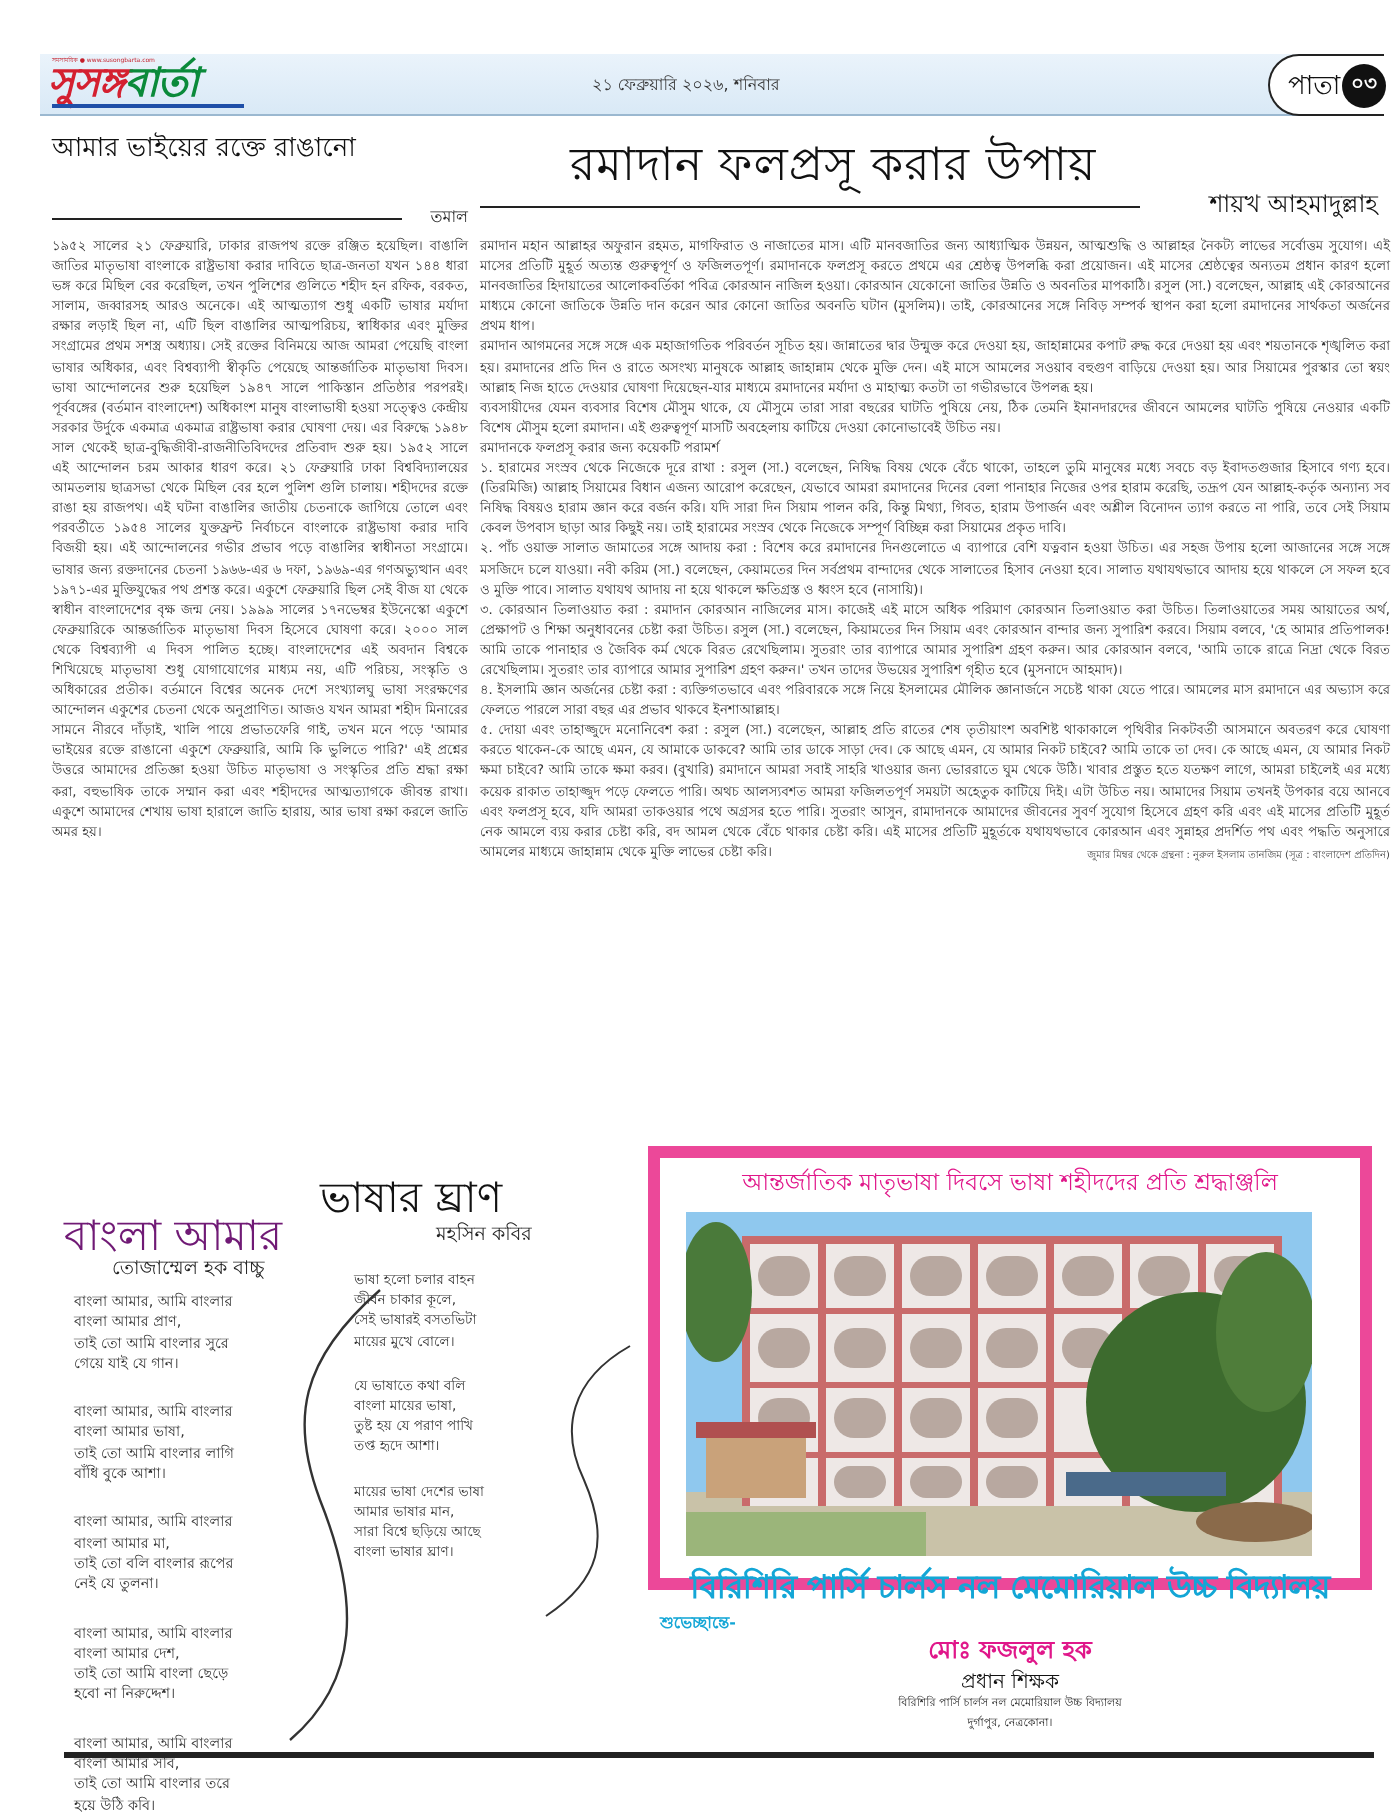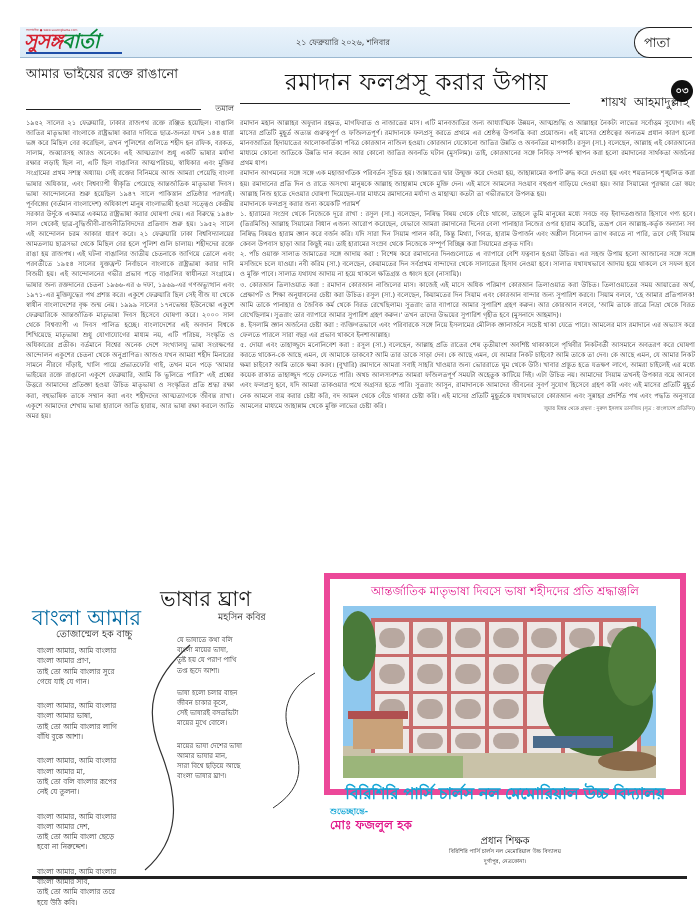--- a/index.html
+++ b/index.html
@@ -10,55 +10,55 @@
     background: linear-gradient(to bottom, #eaf3fb, #d9e9f6); border-bottom: 1px solid #9bb8d0; }
   .logo { position: absolute; left: 4px; top: 1px; width: 104px; height: 29px; }
   .logo-top { position: absolute; left: 2px; top: 0; font-size: 3px; color: #c41e2a; white-space: nowrap; }
   .logo-main { position: absolute; left: 0; top: 3px; height: 20px; font-size: 20px; font-weight: bold; font-style: italic; line-height: 20px; white-space: nowrap; letter-spacing: -0.5px; }
   .logo-main .l1 { color: #d42030; }
   .logo-main .l2 { color: #0a8a3a; }
   .logo-bar { position: absolute; left: 2px; top: 24px; width: 96px; height: 2px; background: #1f4fa8; }
   .dateline { position: absolute; left: 276px; top: 9px; font-size: 8px; color: #333; white-space: nowrap; }
   .page-badge { position: absolute; right: 0; top: 0; width: 58px; height: 31px; border: 1px solid #222; border-right: none; border-radius: 16px 0 0 16px; background: #fff; }
   .page-badge .lbl { position: absolute; left: 9px; top: 5px; font-size: 13px; color: #111; }
-  .page-badge .num { position: absolute; right: -1px; top: 4px; width: 22px; height: 22px; border-radius: 50%; background: #111; color: #fff; font-size: 10px; font-weight: bold; text-align: center; line-height: 22px; margin-top: 48px; }
+  .page-badge .num { position: absolute; right: -1px; top: 4px; width: 22px; height: 22px; border-radius: 50%; background: #111; color: #fff; font-size: 10px; font-weight: bold; text-align: center; line-height: 22px; }
 
   .col-left { position: absolute; left: 26px; top: 64px; width: 208px; }
   .col-left .headline { font-size: 13px; color: #111; white-space: nowrap; }
   .col-left .byline-row { position: relative; height: 12px; margin-top: 18px; }
   .col-left .byline-row .rule { position: absolute; left: 0; top: 6px; width: 175px; height: 1px; background: #222; }
   .col-left .byline-row .name { position: absolute; right: 0; top: -1px; font-size: 8px; }
   .col-left .body { margin-top: 3px; font-size: 6.6px; line-height: 10.1px; text-align: justify; color: #333; }
 
-  .poem-title { position: absolute; left: 32px; top: 602px; font-size: 21px; color: #0369a1; white-space: nowrap; }
+  .poem-title { position: absolute; left: 32px; top: 602px; font-size: 21px; color: #701a75; white-space: nowrap; }
   .poem-author { position: absolute; left: 56px; top: 627px; font-size: 9.5px; color: #222; white-space: nowrap; }
   .poem1 { position: absolute; left: 37px; top: 646px; width: 130px; }
   .stanza { font-size: 7.2px; line-height: 10.3px; color: #333; margin-bottom: 14px; }
   .stanza div { white-space: nowrap; }
 
   .poem2-title { position: absolute; left: 160px; top: 583px; font-size: 21px; color: #111; white-space: nowrap; }
   .poem2-author { position: absolute; left: 218px; top: 610px; font-size: 9.5px; color: #222; white-space: nowrap; }
   .poem2 { position: absolute; left: 177px; top: 635px; width: 130px; }
   .poem2 .stanza { margin-bottom: 12px; font-size: 6.8px; line-height: 10.2px; }
 
   .main-headline { position: absolute; left: 285px; top: 64px; font-size: 23px; color: #111; white-space: nowrap; letter-spacing: 0.5px; }
   .main-byline-row { position: absolute; left: 240px; top: 93px; width: 455px; height: 18px; }
   .main-byline-row .rule { position: absolute; left: 0; top: 10px; width: 330px; height: 1px; background: #222; }
-  .main-byline-row .name { position: absolute; right: 6px; top: 0; font-size: 12px; color: #111; font-family: Liberation Mono, monospace; }
+  .main-byline-row .name { position: absolute; right: 6px; top: 0; font-size: 12px; color: #111; }
   .main-body { position: absolute; left: 240px; top: 118px; width: 455px; font-size: 6.6px; line-height: 10.1px; text-align: justify; color: #333; }
   .main-body p { margin: 0; }
   .main-body .sub { font-weight: normal; }
   .source { display: inline-block; float: right; font-size: 5px; color: #444; margin-top: 2px; }
 
   .ad { position: absolute; left: 324px; top: 573px; width: 362px; height: 222px; border: 6px solid #ec4899; background: #fff; }
   .ad .ad-head { position: absolute; left: 0; top: 4px; width: 100%; text-align: center; font-size: 11.5px; color: #e0178a; white-space: nowrap; }
   .ad .photo { position: absolute; left: 13px; top: 27px; width: 313px; height: 172px; overflow: hidden; background: #9fd0f0; }
   .ad .school { position: absolute; left: 0; top: 202px; width: 100%; text-align: center; font-size: 16px; font-weight: bold; color: #13a6d6; white-space: nowrap; letter-spacing: -0.3px; }
   .ad .wish { position: absolute; left: 0; top: 226px; width: 100%; text-align: left; font-size: 8px; color: #13a6d6; font-weight: bold; }
-  .ad .person { position: absolute; left: 0; top: 237px; width: 100%; text-align: left; font-size: 12px; color: #e0178a; font-weight: bold; }
+  .ad .person { position: absolute; left: 0; top: 237px; width: 100%; text-align: center; font-size: 12px; color: #e0178a; font-weight: bold; }
   .ad .role { position: absolute; left: 0; top: 254px; width: 100%; text-align: center; font-size: 10px; color: #111; }
   .ad .addr1 { position: absolute; left: 0; top: 269px; width: 100%; text-align: center; font-size: 5.5px; color: #222; }
   .ad .addr2 { position: absolute; left: 0; top: 279px; width: 100%; text-align: center; font-size: 5.5px; color: #222; }
 
   .bottom-rule { position: absolute; left: 32px; top: 876px; width: 655px; height: 3px; background: #222; }
 </style>
 </head>
 <body>
 
 <div class="masthead">
@@ -121,51 +121,52 @@
 </div>
 
 <svg style="position:absolute;left:140px;top:640px;" width="60" height="235">
   <path d="M50 5 C 10 40, 5 70, 20 110 C 40 160, 40 200, 5 230" stroke="#333" stroke-width="1.2" fill="none"></path>
 </svg>
 
 <div class="poem2-title">ভাষার ঘ্রাণ</div>
 <div class="poem2-author">মহসিন কবির</div>
 <div class="poem2">
   <div class="stanza">
+    <div>ভাষা হলো চলার বাহন</div>
+    <div>জীবন চাকার কূলে,</div>
+    <div>সেই ভাষারই বসতভিটা</div>
+    <div>মায়ের মুখে বোলে।</div>
+  </div>
+  <div class="stanza">
     <div>যে ভাষাতে কথা বলি</div>
     <div>বাংলা মায়ের ভাষা,</div>
     <div>তুষ্ট হয় যে পরাণ পাখি</div>
     <div>তপ্ত হৃদে আশা।</div>
   </div>
   <div class="stanza">
-    <div>ভাষা হলো চলার বাহন</div>
-    <div>জীবন চাকার কূলে,</div>
-    <div>সেই ভাষারই বসতভিটা</div>
-    <div>মায়ের মুখে বোলে।</div>
-  </div>
-  <div class="stanza">
     <div>মায়ের ভাষা দেশের ভাষা</div>
     <div>আমার ভাষার মান,</div>
     <div>সারা বিশ্বে ছড়িয়ে আছে</div>
     <div>বাংলা ভাষার ঘ্রাণ।</div>
   </div>
 </div>
 
 <svg style="position:absolute;left:270px;top:670px;" width="50" height="140">
   <path d="M45 3 C 15 20, 10 45, 22 70 C 35 100, 30 120, 3 138" stroke="#333" stroke-width="1" fill="none"></path>
 </svg>
 
 <div class="main-headline">রমাদান ফলপ্রসূ করার উপায়</div>
 <div class="main-byline-row">
   <div class="rule"></div>
   <div class="name">শায়খ আহমাদুল্লাহ</div>
 </div>
 <div class="main-body">
   <p>রমাদান মহান আল্লাহর অফুরান রহমত, মাগফিরাত ও নাজাতের মাস। এটি মানবজাতির জন্য আধ্যাত্মিক উন্নয়ন, আত্মশুদ্ধি ও আল্লাহর নৈকট্য লাভের সর্বোত্তম সুযোগ। এই মাসের প্রতিটি মুহূর্ত অত্যন্ত গুরুত্বপূর্ণ ও ফজিলতপূর্ণ। রমাদানকে ফলপ্রসূ করতে প্রথমে এর শ্রেষ্ঠত্ব উপলব্ধি করা প্রয়োজন। এই মাসের শ্রেষ্ঠত্বের অন্যতম প্রধান কারণ হলো মানবজাতির হিদায়াতের আলোকবর্তিকা পবিত্র কোরআন নাজিল হওয়া। কোরআন যেকোনো জাতির উন্নতি ও অবনতির মাপকাঠি। রসুল (সা.) বলেছেন, আল্লাহ এই কোরআনের মাধ্যমে কোনো জাতিকে উন্নতি দান করেন আর কোনো জাতির অবনতি ঘটান (মুসলিম)। তাই, কোরআনের সঙ্গে নিবিড় সম্পর্ক স্থাপন করা হলো রমাদানের সার্থকতা অর্জনের প্রথম ধাপ।</p>
   <p>রমাদান আগমনের সঙ্গে সঙ্গে এক মহাজাগতিক পরিবর্তন সূচিত হয়। জান্নাতের দ্বার উন্মুক্ত করে দেওয়া হয়, জাহান্নামের কপাট রুদ্ধ করে দেওয়া হয় এবং শয়তানকে শৃঙ্খলিত করা হয়। রমাদানের প্রতি দিন ও রাতে অসংখ্য মানুষকে আল্লাহ জাহান্নাম থেকে মুক্তি দেন। এই মাসে আমলের সওয়াব বহুগুণ বাড়িয়ে দেওয়া হয়। আর সিয়ামের পুরস্কার তো স্বয়ং আল্লাহ নিজ হাতে দেওয়ার ঘোষণা দিয়েছেন-যার মাধ্যমে রমাদানের মর্যাদা ও মাহাত্ম্য কতটা তা গভীরভাবে উপলব্ধ হয়।</p>
+  <p>ব্যবসায়ীদের যেমন ব্যবসার বিশেষ মৌসুম থাকে, যে মৌসুমে তারা সারা বছরের ঘাটতি পুষিয়ে নেয়, ঠিক তেমনি ইমানদারদের জীবনে আমলের ঘাটতি পুষিয়ে নেওয়ার একটি বিশেষ মৌসুম হলো রমাদান। এই গুরুত্বপূর্ণ মাসটি অবহেলায় কাটিয়ে দেওয়া কোনোভাবেই উচিত নয়।</p>
   <p class="sub">রমাদানকে ফলপ্রসূ করার জন্য কয়েকটি পরামর্শ</p>
   <p>১. হারামের সংস্রব থেকে নিজেকে দূরে রাখা : রসুল (সা.) বলেছেন, নিষিদ্ধ বিষয় থেকে বেঁচে থাকো, তাহলে তুমি মানুষের মধ্যে সবচে বড় ইবাদতগুজার হিসাবে গণ্য হবে। (তিরমিজি) আল্লাহ সিয়ামের বিধান এজন্য আরোপ করেছেন, যেভাবে আমরা রমাদানের দিনের বেলা পানাহার নিজের ওপর হারাম করেছি, তদ্রূপ যেন আল্লাহ-কর্তৃক অন্যান্য সব নিষিদ্ধ বিষয়ও হারাম জ্ঞান করে বর্জন করি। যদি সারা দিন সিয়াম পালন করি, কিন্তু মিথ্যা, গিবত, হারাম উপার্জন এবং অশ্লীল বিনোদন ত্যাগ করতে না পারি, তবে সেই সিয়াম কেবল উপবাস ছাড়া আর কিছুই নয়। তাই হারামের সংস্রব থেকে নিজেকে সম্পূর্ণ বিচ্ছিন্ন করা সিয়ামের প্রকৃত দাবি।</p>
   <p>২. পাঁচ ওয়াক্ত সালাত জামাতের সঙ্গে আদায় করা : বিশেষ করে রমাদানের দিনগুলোতে এ ব্যাপারে বেশি যত্নবান হওয়া উচিত। এর সহজ উপায় হলো আজানের সঙ্গে সঙ্গে মসজিদে চলে যাওয়া। নবী করিম (সা.) বলেছেন, কেয়ামতের দিন সর্বপ্রথম বান্দাদের থেকে সালাতের হিসাব নেওয়া হবে। সালাত যথাযথভাবে আদায় হয়ে থাকলে সে সফল হবে ও মুক্তি পাবে। সালাত যথাযথ আদায় না হয়ে থাকলে ক্ষতিগ্রস্ত ও ধ্বংস হবে (নাসায়ি)।</p>
   <p>৩. কোরআন তিলাওয়াত করা : রমাদান কোরআন নাজিলের মাস। কাজেই এই মাসে অধিক পরিমাণ কোরআন তিলাওয়াত করা উচিত। তিলাওয়াতের সময় আয়াতের অর্থ, প্রেক্ষাপট ও শিক্ষা অনুধাবনের চেষ্টা করা উচিত। রসুল (সা.) বলেছেন, কিয়ামতের দিন সিয়াম এবং কোরআন বান্দার জন্য সুপারিশ করবে। সিয়াম বলবে, 'হে আমার প্রতিপালক! আমি তাকে পানাহার ও জৈবিক কর্ম থেকে বিরত রেখেছিলাম। সুতরাং তার ব্যাপারে আমার সুপারিশ গ্রহণ করুন। আর কোরআন বলবে, 'আমি তাকে রাত্রে নিদ্রা থেকে বিরত রেখেছিলাম। সুতরাং তার ব্যাপারে আমার সুপারিশ গ্রহণ করুন।' তখন তাদের উভয়ের সুপারিশ গৃহীত হবে (মুসনাদে আহমাদ)।</p>
   <p>৪. ইসলামি জ্ঞান অর্জনের চেষ্টা করা : ব্যক্তিগতভাবে এবং পরিবারকে সঙ্গে নিয়ে ইসলামের মৌলিক জ্ঞানার্জনে সচেষ্ট থাকা যেতে পারে। আমলের মাস রমাদানে এর অভ্যাস করে ফেলতে পারলে সারা বছর এর প্রভাব থাকবে ইনশাআল্লাহ।</p>
   <p><span>৫. দোয়া এবং তাহাজ্জুদে মনোনিবেশ করা : রসুল (সা.) বলেছেন, আল্লাহ প্রতি রাতের শেষ তৃতীয়াংশ অবশিষ্ট থাকাকালে পৃথিবীর নিকটবর্তী আসমানে অবতরণ করে ঘোষণা করতে থাকেন-কে আছে এমন, যে আমাকে ডাকবে? আমি তার ডাকে সাড়া দেব। কে আছে এমন, যে আমার নিকট চাইবে? আমি তাকে তা দেব। কে আছে এমন, যে আমার নিকট ক্ষমা চাইবে? আমি তাকে ক্ষমা করব। (বুখারি) রমাদানে আমরা সবাই সাহরি খাওয়ার জন্য ভোররাতে ঘুম থেকে উঠি। খাবার প্রস্তুত হতে যতক্ষণ লাগে, আমরা চাইলেই এর মধ্যে কয়েক রাকাত তাহাজ্জুদ পড়ে ফেলতে পারি। অথচ আলস্যবশত আমরা ফজিলতপূর্ণ সময়টা অহেতুক কাটিয়ে দিই। এটা উচিত নয়। আমাদের সিয়াম তখনই উপকার বয়ে আনবে এবং ফলপ্রসূ হবে, যদি আমরা তাকওয়ার পথে অগ্রসর হতে পারি। সুতরাং আসুন, রামাদানকে আমাদের জীবনের সুবর্ণ সুযোগ হিসেবে গ্রহণ করি এবং এই মাসের প্রতিটি মুহূর্ত নেক আমলে ব্যয় করার চেষ্টা করি, বদ আমল থেকে বেঁচে থাকার চেষ্টা করি। এই মাসের প্রতিটি মুহূর্তকে যথাযথভাবে কোরআন এবং সুন্নাহর প্রদর্শিত পথ এবং পদ্ধতি অনুসারে আমলের মাধ্যমে জাহান্নাম থেকে মুক্তি লাভের চেষ্টা করি।</span> <span class="source">জুমার মিম্বর থেকে গ্রন্থনা : নুরুল ইসলাম তানজিম (সূত্র : বাংলাদেশ প্রতিদিন)</span></p>
 </div>
 
 <div class="ad">
   <div class="ad-head">আন্তর্জাতিক মাতৃভাষা দিবসে ভাষা শহীদদের প্রতি শ্রদ্ধাঞ্জলি</div>

